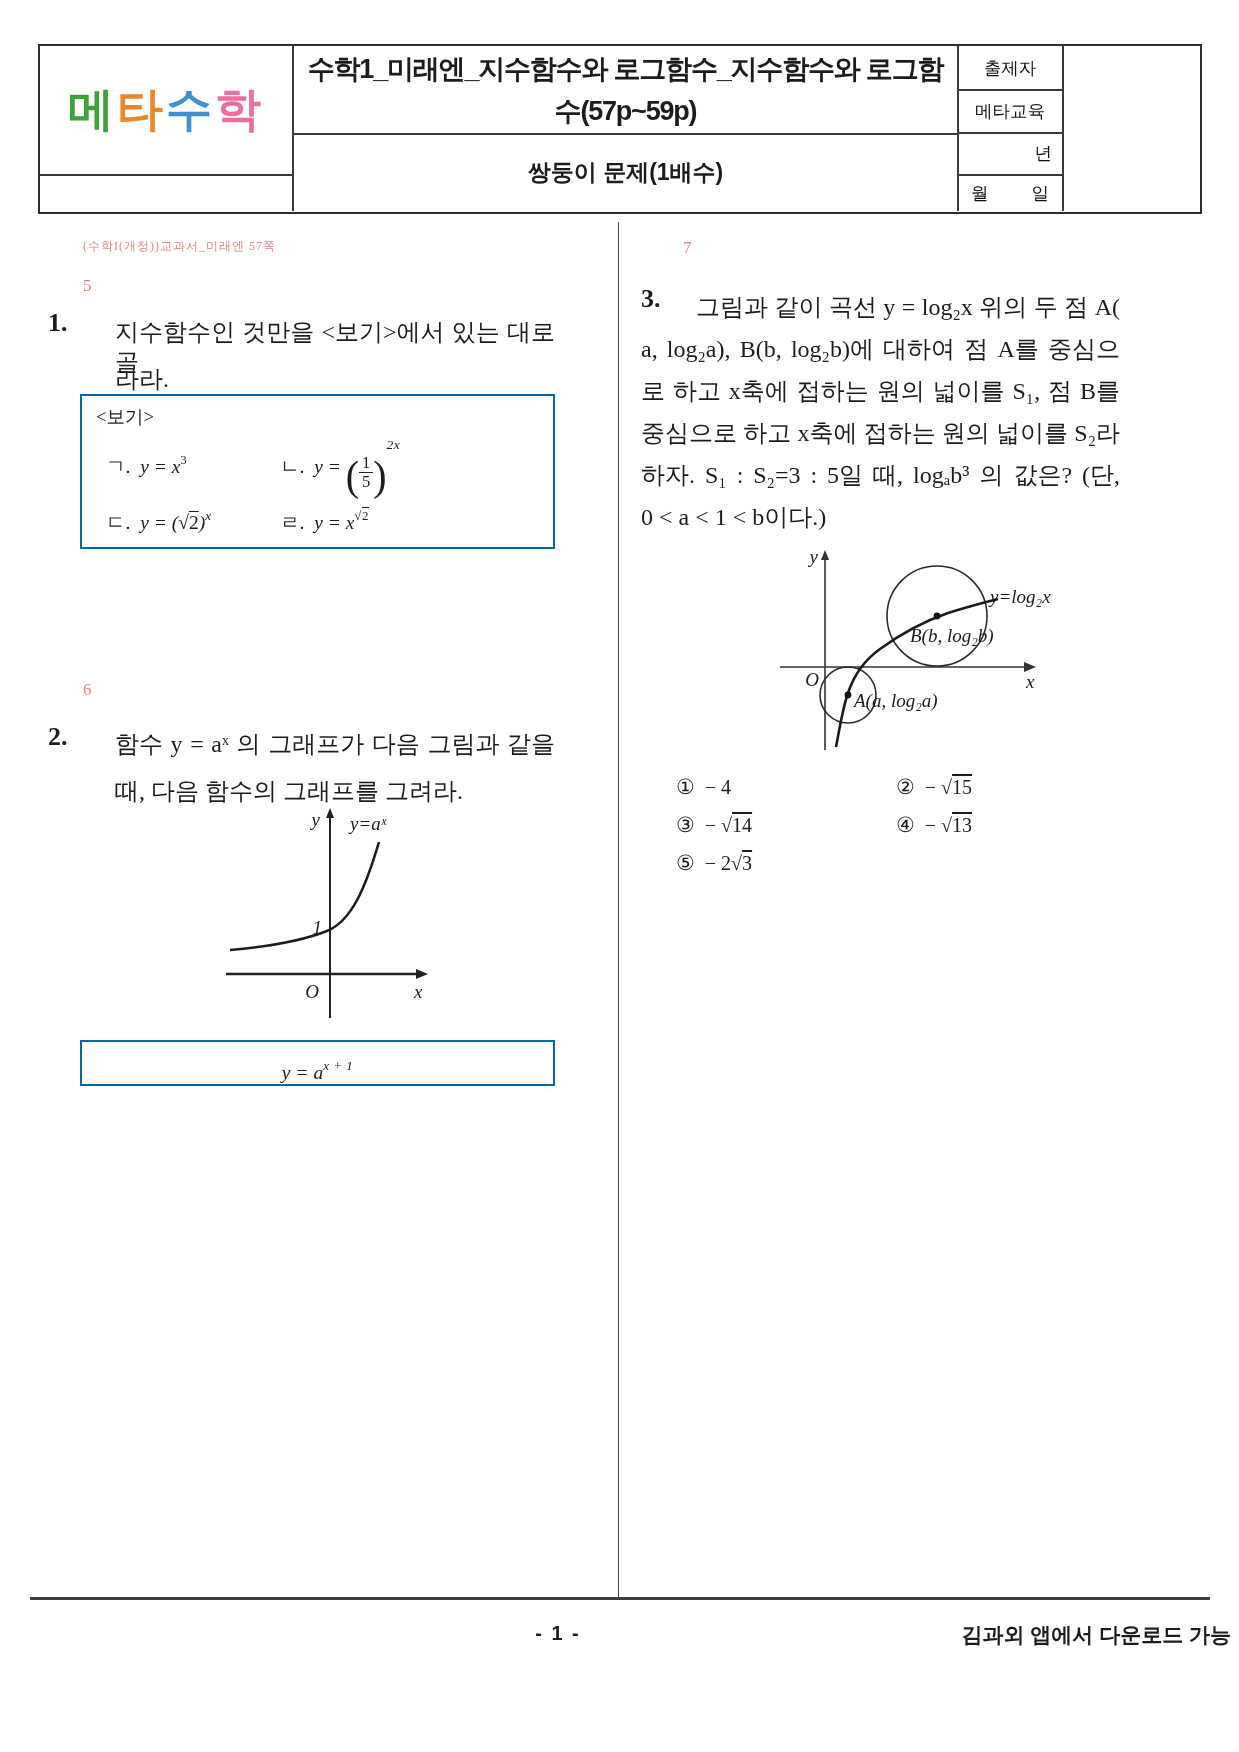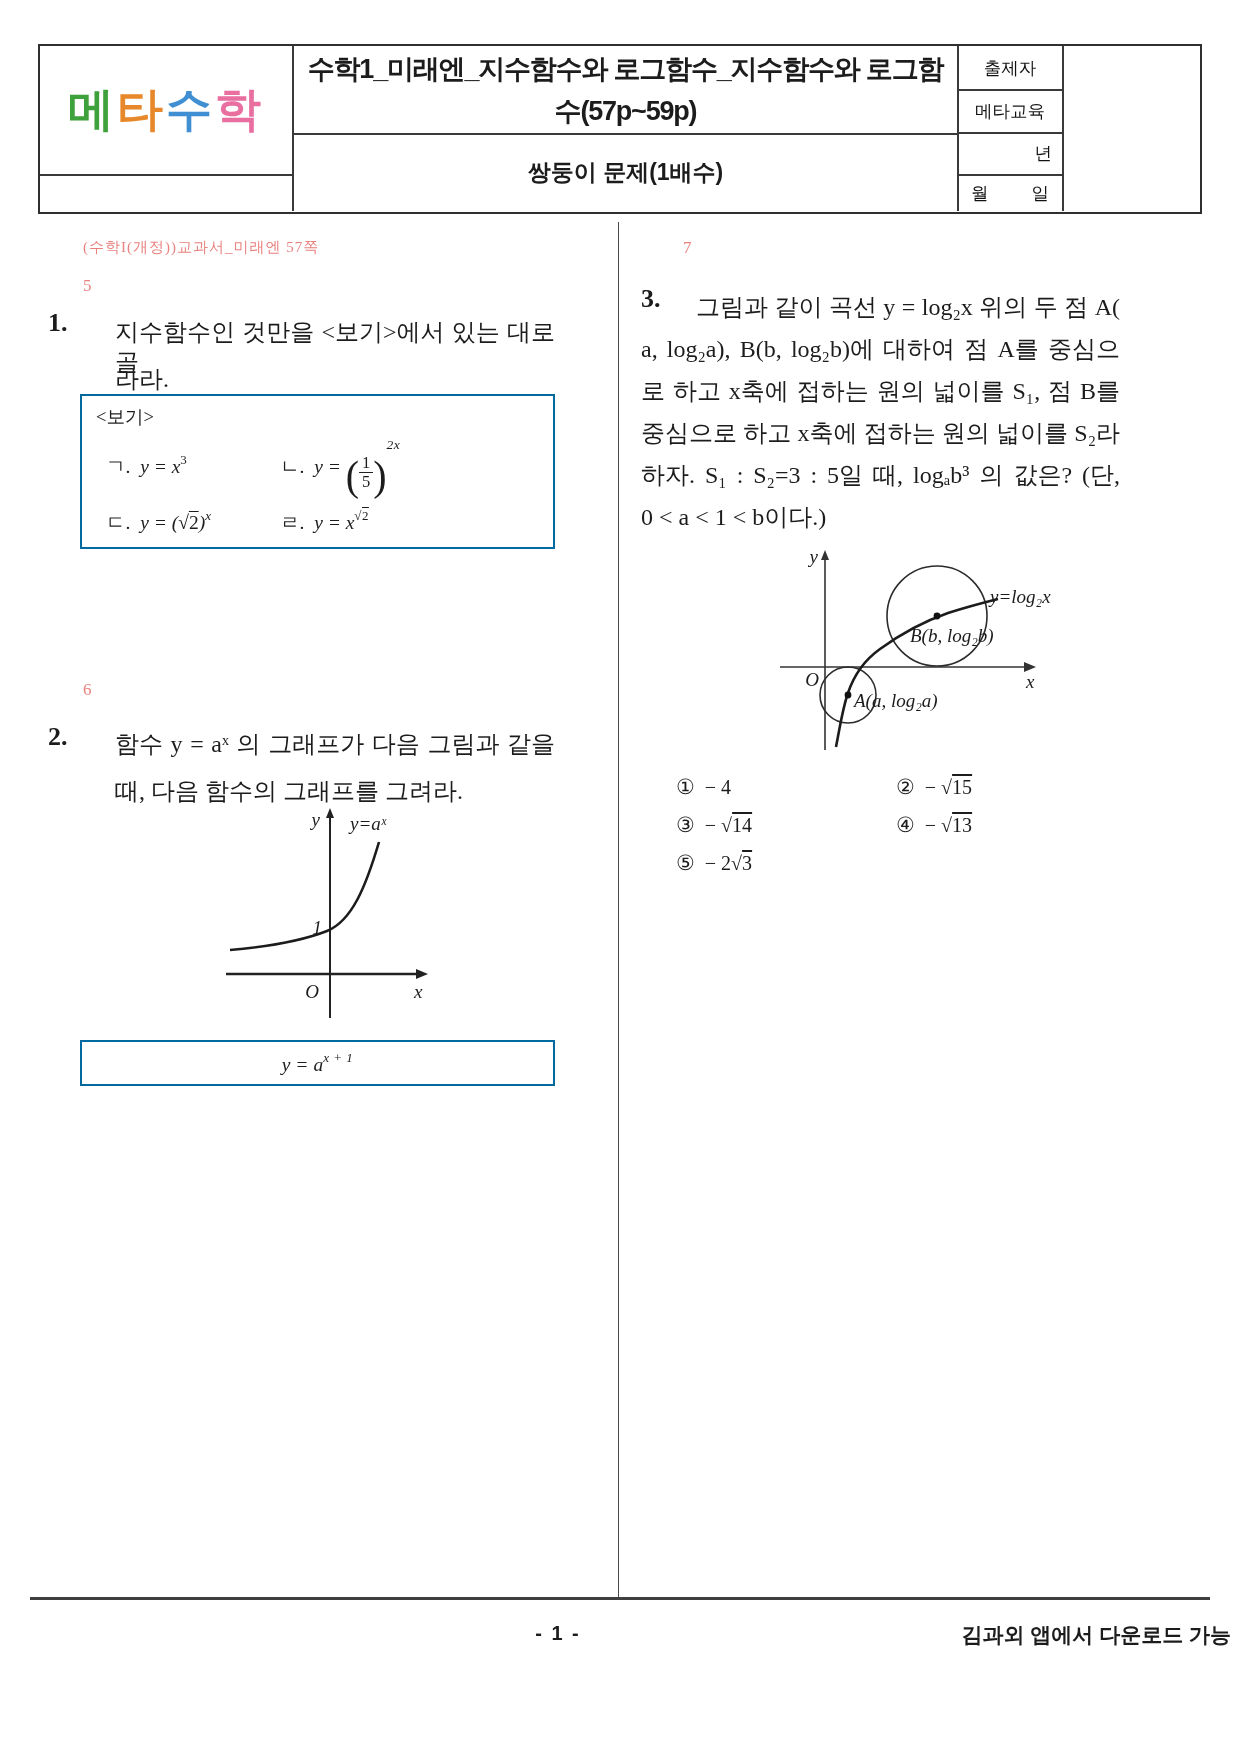--- a/index.html
+++ b/index.html
@@ -82,21 +82,21 @@
     <div class="hdr-cell small-cell" style="left:918px; top:128px; width:104px; height:37px; justify-content:space-between; padding:0 13px;">
       <span>월</span>
       <span>일</span>
     </div>
 
   </div>
 
   <div class="line" style="left:618px; top:222px; width:1.2px; height:1375px; background:#4a4a4a;"></div>
   <div class="line" style="left:30px; top:1597px; width:1180px; height:2.5px; background:#3f3f3f;"></div>
 
-  <div class="abs red" style="left: 83px; top: 238px; font-size: 15px; color: rgb(232, 130, 127);">(수학I(개정))교과서_미래엔 57쪽</div>
+  <div class="abs red" style="left: 83px; top: 238px; font-size: 12px; color: rgb(232, 130, 127);">(수학I(개정))교과서_미래엔 57쪽</div>
   <div class="abs red" style="left: 83px; top: 276px; font-size: 17px; color: rgb(232, 130, 127);">5</div>
 
   <div class="abs qnum" style="left:48px; top:308px;">1.</div>
   <div class="abs ptxt jline" style="left:115px; top:317px; width:440px;">지수함수인 것만을 &lt;보기&gt;에서 있는 대로 골</div>
   <div class="abs ptxt" style="left:115px; top:364px;">라라.</div>
 
   <div class="box" style="left:80px; top:394px; width:475px; height:155px;">
     <div class="abs" style="left:14px; top:8px; font-size:18.5px;">&lt;보기&gt;</div>
 
     <div class="abs mathline" style="left:24px; top:56px;">
@@ -132,21 +132,21 @@
     <line x1="26" y1="168" x2="222" y2="168" stroke="#222" stroke-width="2.4"></line>
     <polygon points="228,168 216,163 216,173" fill="#222"></polygon>
     <path d="M30,144 C76,140 104,134 127,125 C152,115 166,80 179,36" fill="none" stroke="#1c1c1c" stroke-width="2.6"></path>
     <text x="120" y="20" text-anchor="end">y</text>
     <text x="150" y="24">y=aˣ</text>
     <text x="122" y="128" text-anchor="end" font-style="normal">1</text>
     <text x="112" y="192" text-anchor="middle" font-style="normal">O</text>
     <text x="214" y="192">x</text>
   </svg>
 
-  <div class="box" style="left:80px; top:1040px; width:475px; height:46px; display:flex; align-items:center; justify-content:center;">
+  <div class="box" style="left:80px; top:1040px; width:475px; height:46px; display:flex; align-items:flex-end; justify-content:center;">
     <span class="mathline"><span class="mi">y = a</span><span class="sup1">x + 1</span></span>
   </div>
 
   <div class="abs red" style="left: 683px; top: 238px; font-size: 17px; color: rgb(232, 130, 127);">7</div>
   <div class="abs qnum" style="left:641px; top:284px;">3.</div>
   <div class="abs ptxt jline" style="left:696px; top:292px; width:424px;">그림과 같이 곡선 y = log₂x  위의 두 점 A(</div>
   <div class="abs ptxt jline" style="left:641px; top:376px; width:479px;">로 하고 x축에 접하는 원의 넓이를 S₁, 점 B를</div>
   <div class="abs ptxt jline" style="left:641px; top:334px; width:479px;">a, log₂a), B(b, log₂b)에 대하여 점 A를 중심으</div>
   <div class="abs ptxt jline" style="left:641px; top:418px; width:479px;">중심으로 하고 x축에 접하는 원의 넓이를 S₂라</div>
   <div class="abs ptxt jline" style="left:641px; top:460px; width:479px;">하자. S₁ : S₂=3 : 5일 때, logₐb³ 의 값은? (단,</div>

